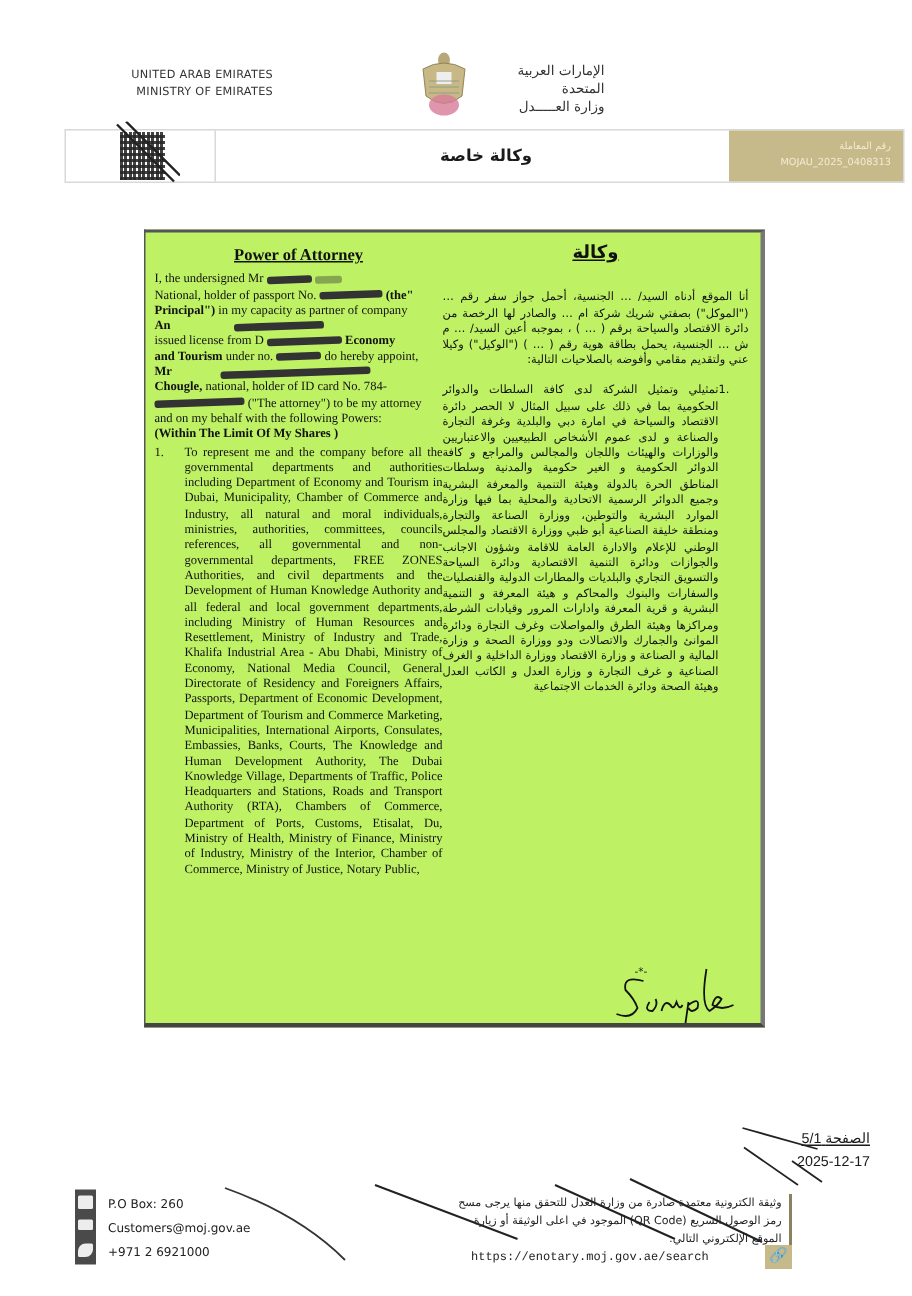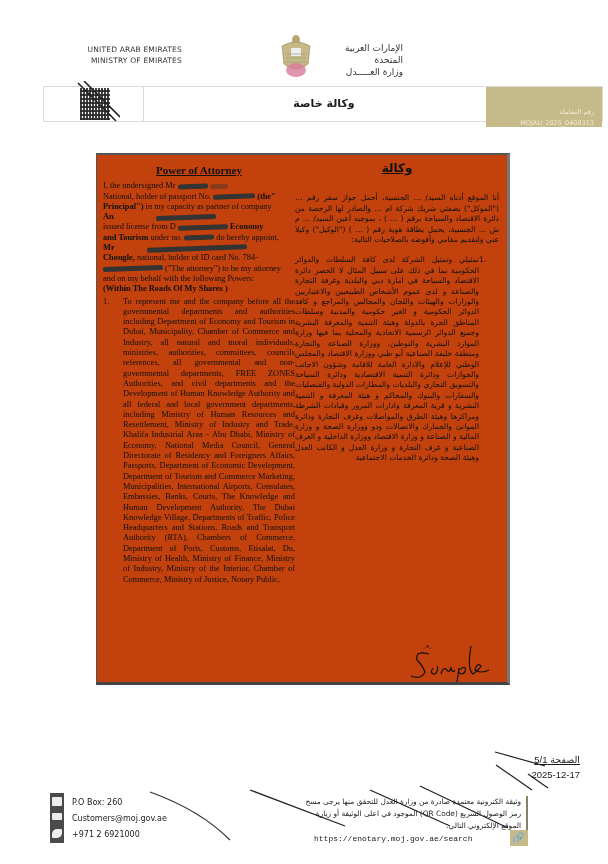--- a/index.html
+++ b/index.html
@@ -14,25 +14,25 @@
 
   
   .title-bar { position: absolute; top: 86px; left: 24px; width: 560px; height: 36px; border: 1px solid #d8d8d8; background: #fff; margin-left: 19px; }
   .qr-box { position: absolute; left: 0; top: 0; width: 100px; height: 34px; border-right: 1px solid #d8d8d8; }
   .qr { position: absolute; left: 36px; top: 1px; width: 30px; height: 32px; background:
       repeating-linear-gradient(0deg, #222 0 2px, #fff 2px 4px),
       repeating-linear-gradient(90deg, #222 0 2px, #fff 2px 3px);
       background-blend-mode: multiply; opacity: .85; }
   .qr-slash { position: absolute; left: 32px; top: -6px; width: 44px; height: 44px; }
   .doc-title { position: absolute; left: 100px; top: 0; width: 360px; height: 34px; line-height: 34px; text-align: center; direction: rtl; font-family: "DejaVu Sans", sans-serif; font-weight: bold; font-size: 11px; }
-  .txn-box { position: absolute; right: 0; top: 0; width: 116px; height: 34px; background: #c6b98a; color: #f3ecd4; direction: rtl; text-align: right; padding: 20px 8px; font-family: "DejaVu Sans", sans-serif; font-size: 6.5px; line-height: 11px; }
+  .txn-box { position: absolute; right: 0; top: 0; width: 116px; height: 34px; background: #c6b98a; color: #f3ecd4; direction: rtl; text-align: right; padding: 5px 8px; font-family: "DejaVu Sans", sans-serif; font-size: 6.5px; line-height: 11px; }
   .txn-num { direction: ltr; text-align: right; }
 
   
-  .doc-frame { position: absolute; left: 96px; top: 153px; width: 414px; height: 532px; border-top: 2px solid #555; border-left: 1px solid #555; border-right: 3px solid #777; border-bottom: 3px solid #444; background: #c2410c; }
+  .doc-frame { position: absolute; left: 96px; top: 153px; width: 414px; height: 532px; border-top: 2px solid #555; border-left: 1px solid #555; border-right: 3px solid #777; border-bottom: 3px solid #444; background: #bef264; }
   .col-en { position: absolute; left: 6px; top: 10px; width: 192px; font-family: "Liberation Serif", serif; font-size: 8.4px; line-height: 10.3px; color: #111; text-align: justify; }
   .col-ar { position: absolute; right: 8px; top: 8px; width: 204px; direction: rtl; text-align: justify; font-family: "DejaVu Sans", sans-serif; font-size: 7.6px; line-height: 10.4px; color: #111; }
   .en-title { text-align: center; font-weight: bold; font-size: 11px; text-decoration: underline; margin-bottom: 6px; }
   .ar-title { text-align: center; font-weight: bold; font-size: 12px; text-decoration: underline; margin-bottom: 20px; }
   .bold { font-weight: bold; }
   .redact { display: inline-block; height: 5px; background: #333; border-radius: 2px; vertical-align: middle; transform: rotate(-2deg); }
   .item { display: flex; margin-top: 2px; }
   .item-num { width: 20px; flex-shrink: 0; }
   .item-text { flex: 1; }
   .signature { position: absolute; left: 306px; top: 485px; width: 90px; height: 44px; }
@@ -107,21 +107,21 @@
       <span>under no.</span>
       <span class="redact" style="width:30px"></span>
       <span>do hereby appoint,</span><br>
       <span class="bold">Mr</span>
       <span class="redact" style="width:100px;margin-left:30px"></span><br>
       <span class="bold">Chougle,</span>
       <span>national, holder of ID card No. 784-</span><br>
       <span class="redact" style="width:60px"></span>
       <span>("The attorney") to be my attorney</span><br>
       <span>and on my behalf with the following Powers:</span><br>
-      <span class="bold">(Within The Roads Of My Shares )</span>
+      <span class="bold">(Within The Limit Of My Shares )</span>
     </div>
     <div class="item">
       <span class="item-num">1.</span>
       <span class="item-text">To represent me and the company before all the governmental departments and authorities including Department of Economy and Tourism in Dubai, Municipality, Chamber of Commerce and Industry, all natural and moral individuals, ministries, authorities, committees, councils references, all governmental and non-governmental departments, FREE ZONES Authorities, and civil departments and the Development of Human Knowledge Authority and all federal and local government departments, including Ministry of Human Resources and Resettlement, Ministry of Industry and Trade, Khalifa Industrial Area - Abu Dhabi, Ministry of Economy, National Media Council, General Directorate of Residency and Foreigners Affairs, Passports, Department of Economic Development, Department of Tourism and Commerce Marketing, Municipalities, International Airports, Consulates, Embassies, Banks, Courts, The Knowledge and Human Development Authority, The Dubai Knowledge Village, Departments of Traffic, Police Headquarters and Stations, Roads and Transport Authority (RTA), Chambers of Commerce, Department of Ports, Customs, Etisalat, Du, Ministry of Health, Ministry of Finance, Ministry of Industry, Ministry of the Interior, Chamber of Commerce, Ministry of Justice, Notary Public,</span>
     </div>
   </div>
 
   <div class="col-ar">
     <div class="ar-title">وكالة</div>
     <div>أنا الموقع أدناه السيد/ … الجنسية، أحمل جواز سفر رقم … ("الموكل") بصفتي شريك شركة ام … والصادر لها الرخصة من دائرة الاقتصاد والسياحة برقم ( … ) ، بموجبه أعين السيد/ … م ش … الجنسية، يحمل بطاقة هوية رقم ( … ) ("الوكيل") وكيلا عني ولتقديم مقامي وأفوضه بالصلاحيات التالية:</div>

